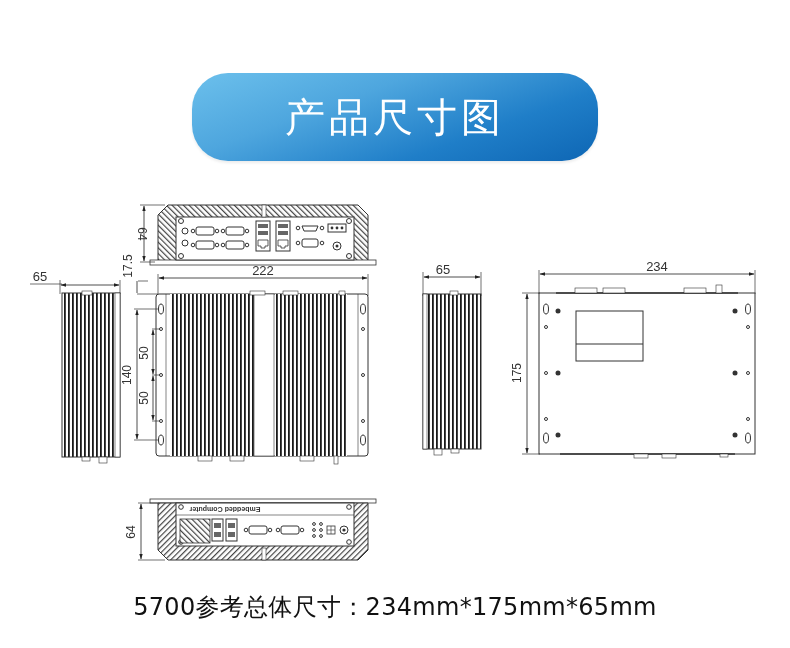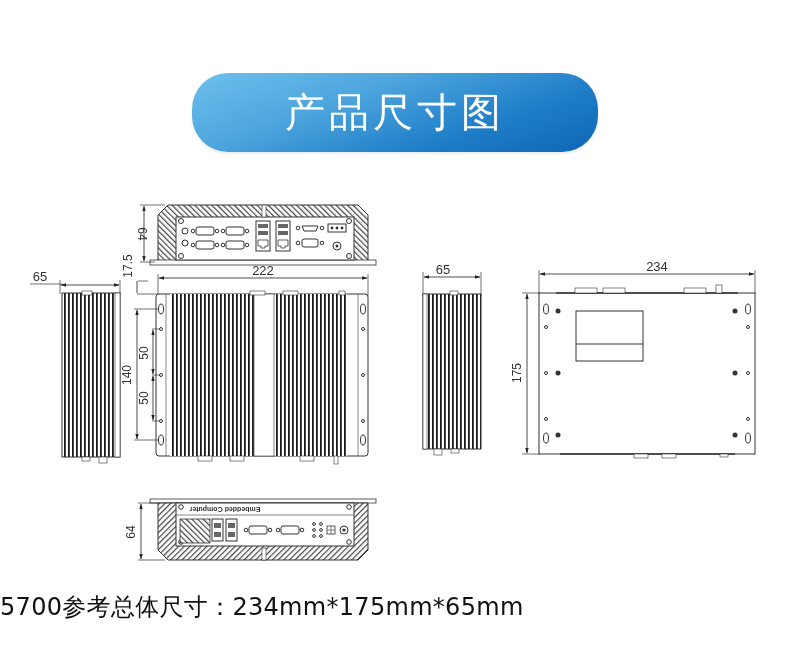--- a/index.html
+++ b/index.html
@@ -1,29 +1,29 @@
 <!DOCTYPE html>
 <html><head>
 <meta charset="utf-8">
 <style>
   html, body { margin:0; padding:0; background:#ffffff; }
   body { width:790px; height:648px; position:relative; overflow:hidden; font-family:"DejaVu Sans", sans-serif; }
   .banner {
-    position:absolute; left:192px; top:73px; width:406px; height:79px;
+    position:absolute; left:192px; top:73px; width:406px; height:88px;
     border-radius:36px;
     background: linear-gradient(160deg, #6cc0ec 0%, #4ea6de 35%, #1f7ec8 70%, #0e66b4 100%);
     box-shadow: 0 2px 3px rgba(0,0,0,0.08);
     display:flex; align-items:center; justify-content:center;
   }
   .banner-title {
     color:#ffffff; font-size:40px; letter-spacing:4px; font-family:"DejaVu Sans", sans-serif; font-weight:normal;
   }
   svg text { font-family:"Liberation Sans", sans-serif; fill:#333; }
   .footer {
-    position:absolute; left:0; width:790px; top:591px; text-align:left;
+    position:absolute; left:0; width:790px; top:591px; text-align:center;
     font-size:24px; color:#111; font-family:"DejaVu Sans", sans-serif; letter-spacing:0.3px;
   }
 </style>
 </head>
 <body>
 
 <div class="banner">
   <span class="banner-title">产品尺寸图</span>
 </div>
 

